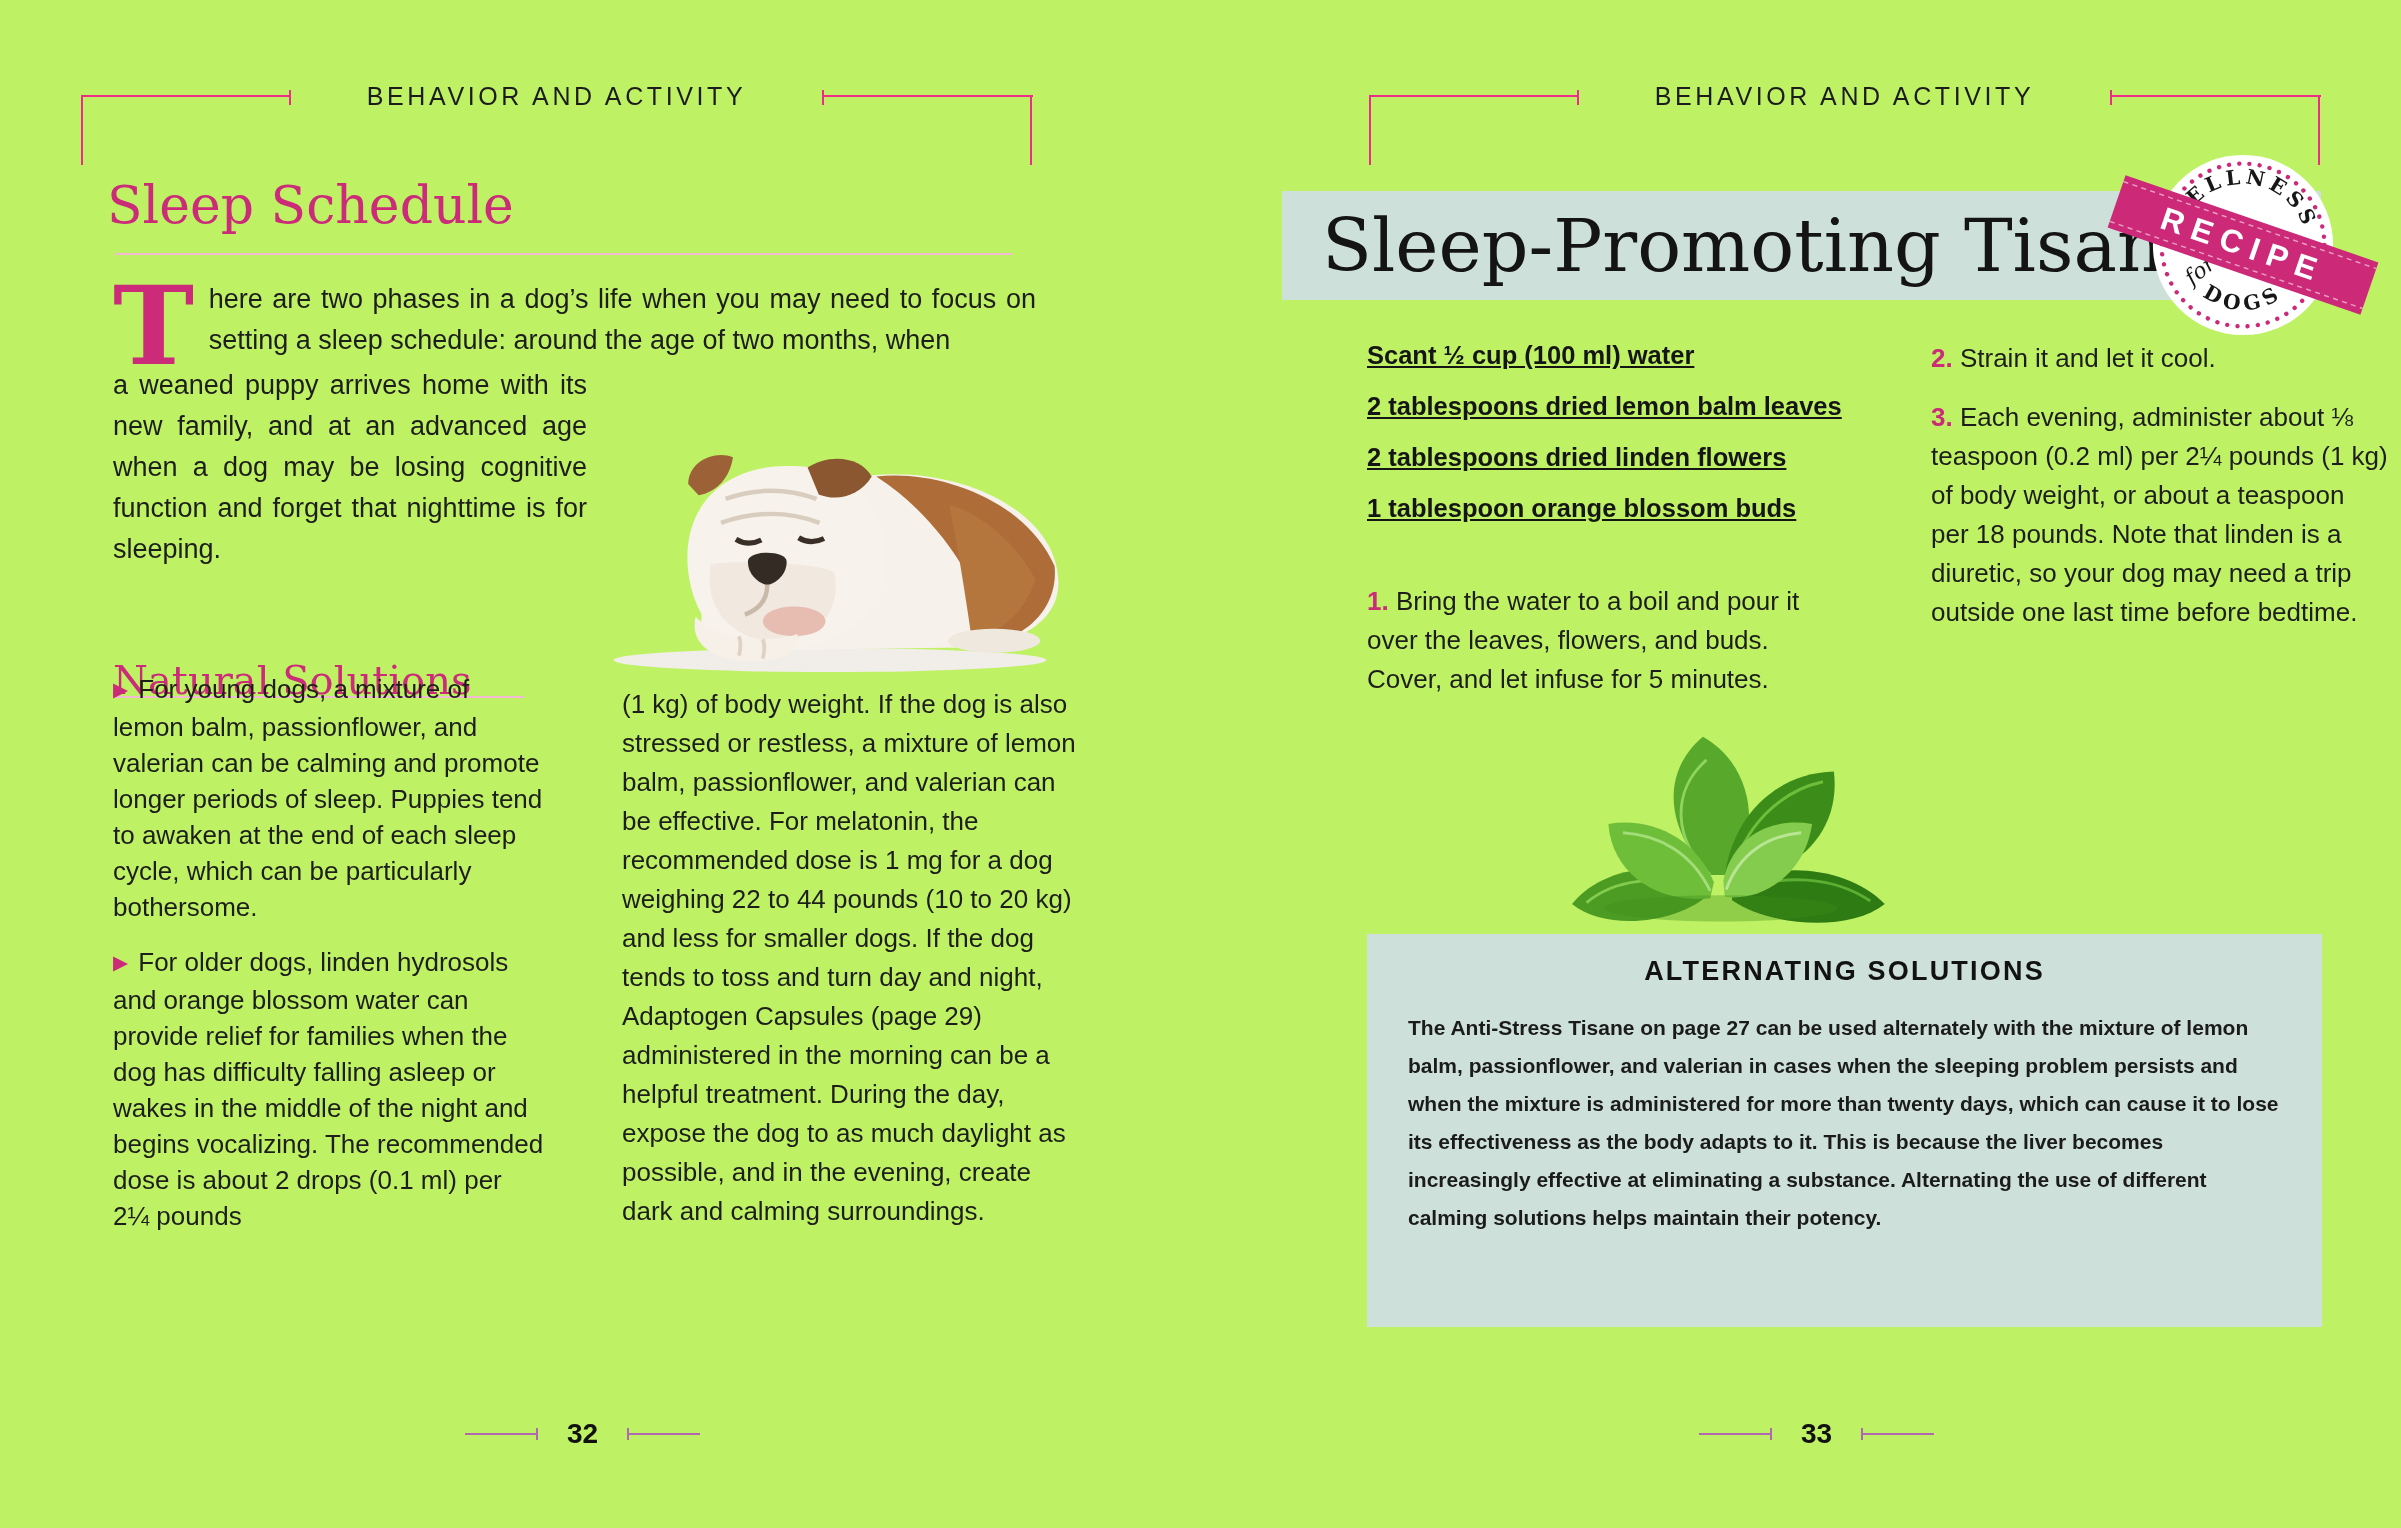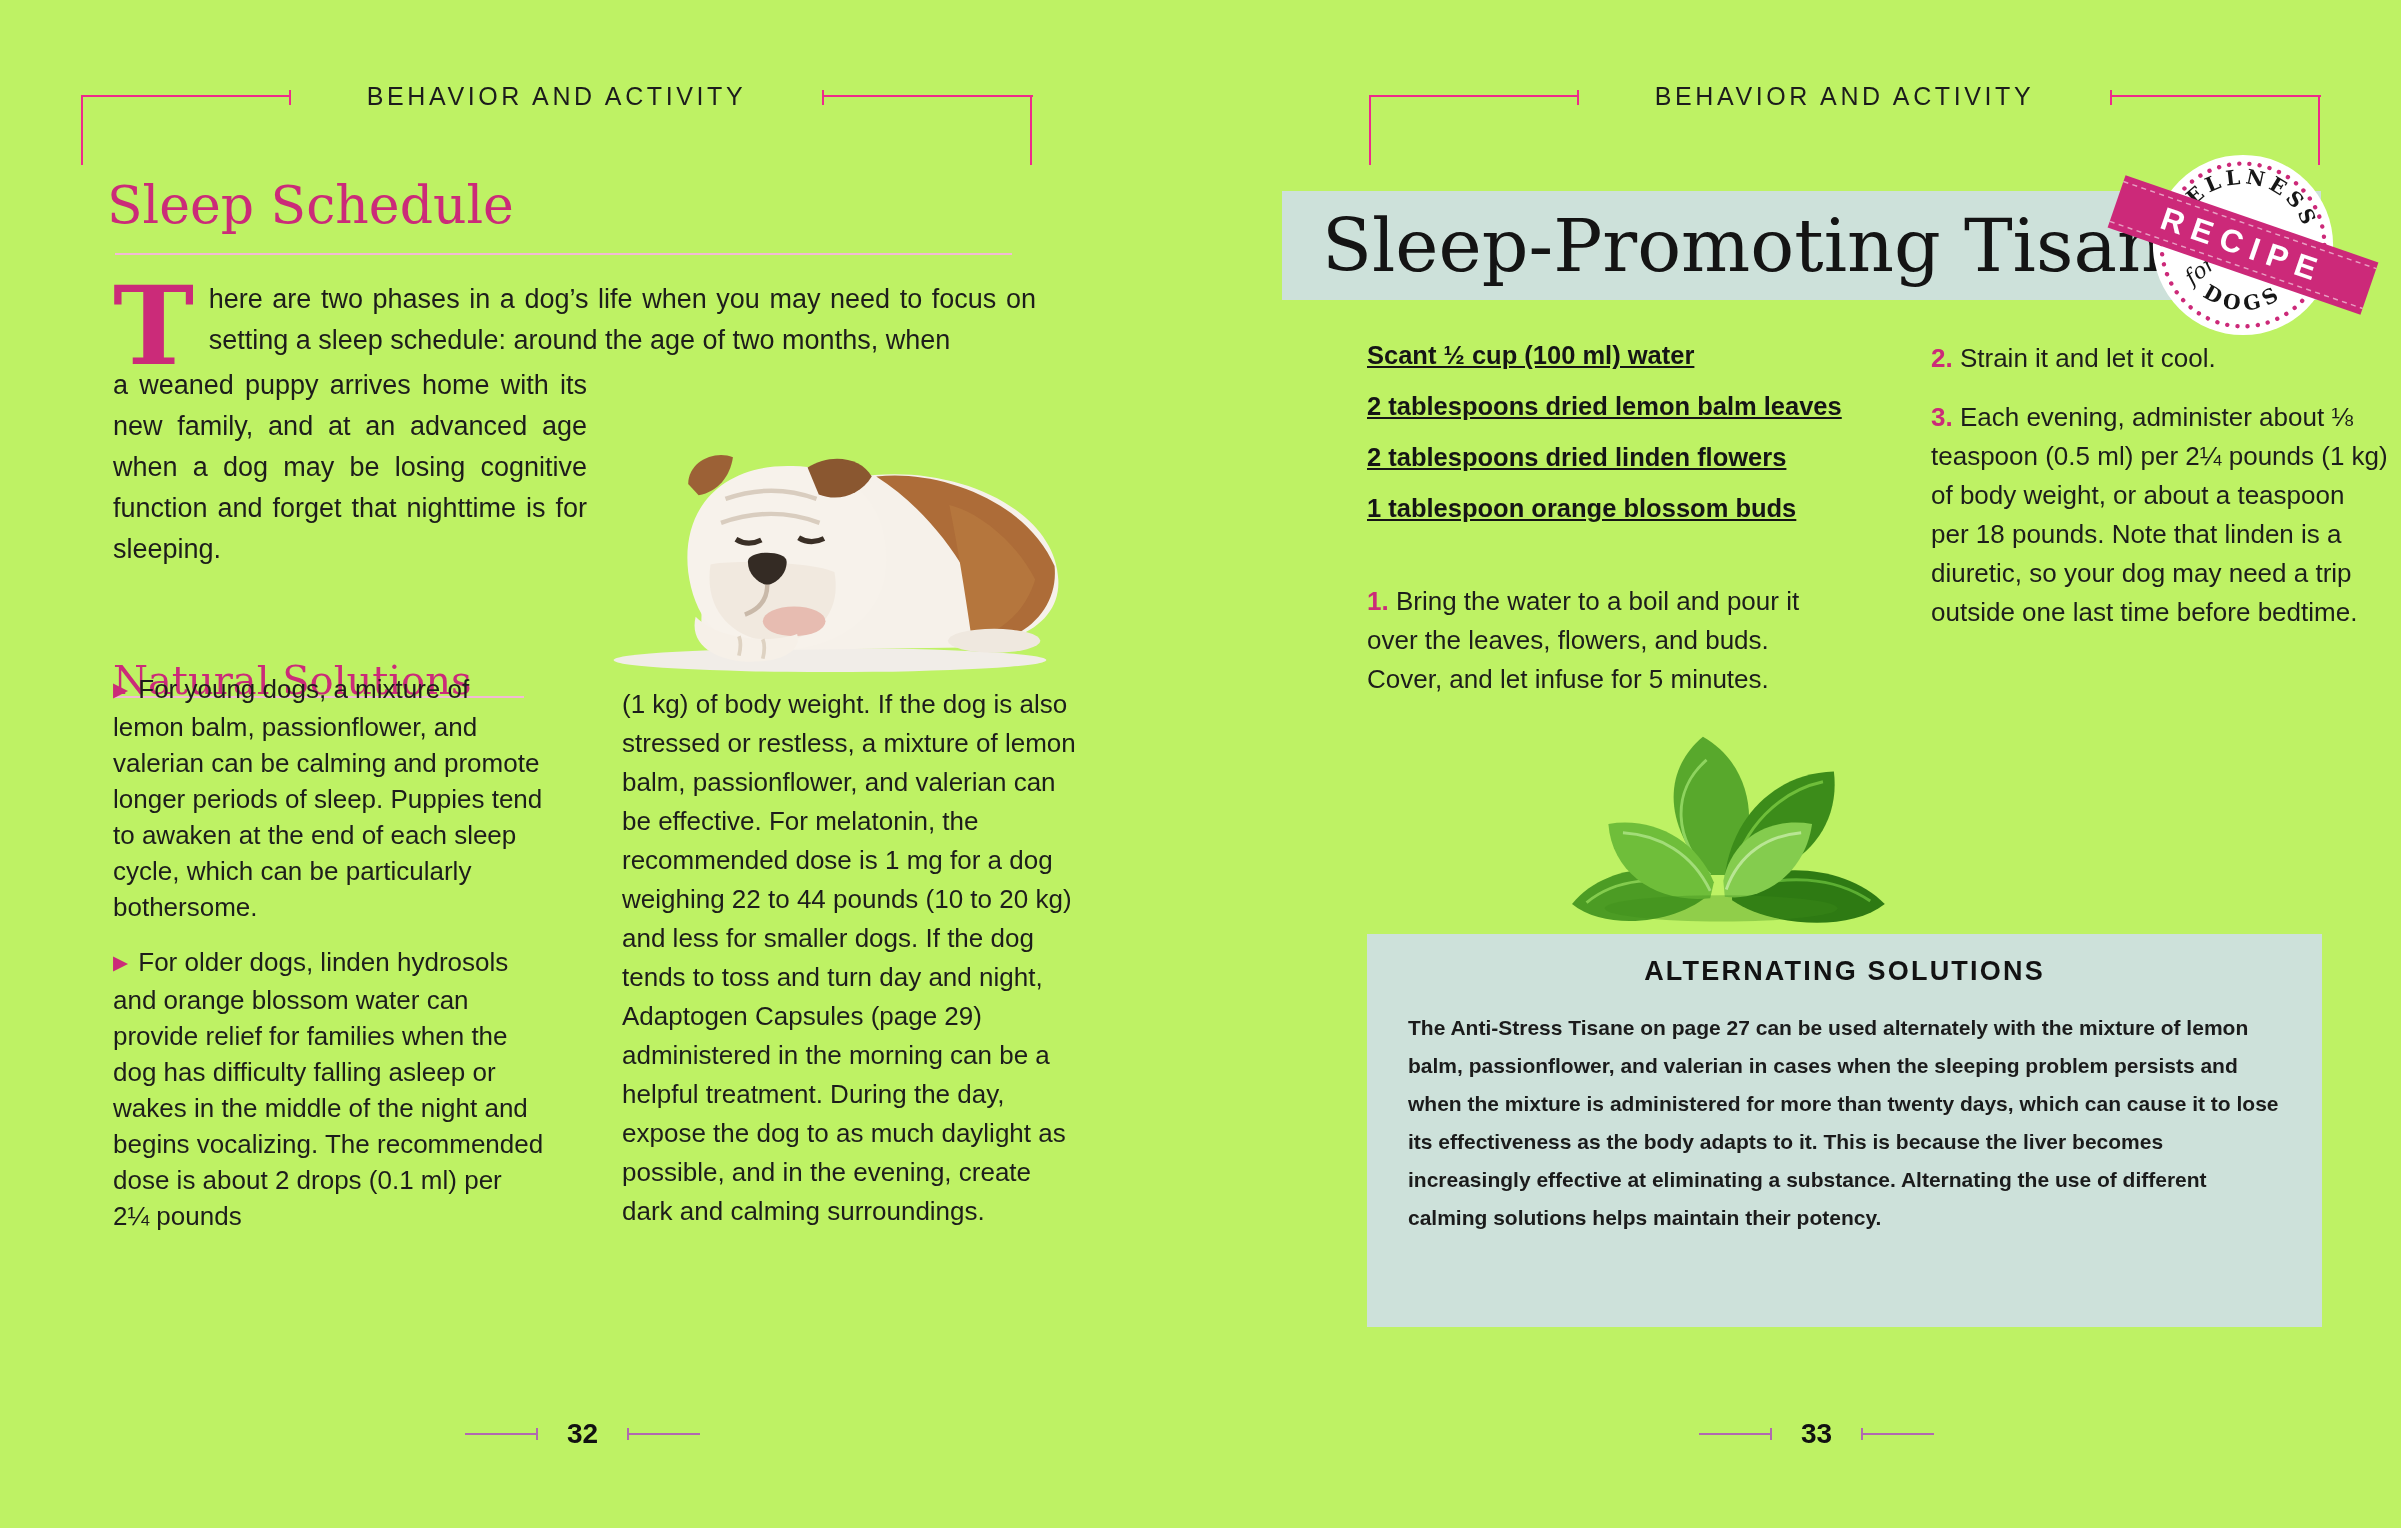--- a/index.html
+++ b/index.html
@@ -155,21 +155,21 @@
     <div class="ing">2 tablespoons dried lemon balm leaves</div>
     <div class="ing">2 tablespoons dried linden flowers</div>
     <div class="ing">1 tablespoon orange blossom buds</div>
   </div>
   <div class="step1">
     <div class="step"><span class="n">1.</span> <span>Bring the water to a boil and pour it over the leaves, flowers, and buds. Cover, and let infuse for 5 minutes.</span></div>
   </div>
 
   <div class="colB">
     <div class="step"><span class="n">2.</span> <span>Strain it and let it cool.</span></div>
-    <div class="step"><span class="n">3.</span> <span>Each evening, administer about ⅛ teaspoon (0.5 ml) per 2¼ pounds (1 kg) of body weight, or about a teaspoon per 18 pounds. Note that linden is a diuretic, so your dog may need a trip outside one last time before bedtime.</span></div>
+    <div class="step"><span class="n">3.</span> <span>Each evening, administer about ⅛ teaspoon (0.2 ml) per 2¼ pounds (1 kg) of body weight, or about a teaspoon per 18 pounds. Note that linden is a diuretic, so your dog may need a trip outside one last time before bedtime.</span></div>
   </div>
 
   <svg class="leaves" viewBox="0 0 620 334">
     <g>
       <path d="M300,250 C240,190 230,110 290,60 C360,100 370,190 330,250 Z" fill="#58a82c"></path>
       <path d="M300,250 C250,205 245,135 295,92" stroke="#8ed45f" stroke-width="4" fill="none"></path>
       <path d="M320,252 C330,170 390,110 470,108 C480,190 420,248 340,258 Z" fill="#3c8c1a"></path>
       <path d="M330,252 C345,185 395,135 455,122" stroke="#6fbe3a" stroke-width="4" fill="none"></path>
       <path d="M290,255 C230,230 150,240 110,290 C160,330 260,315 300,275 Z" fill="#4c9c24"></path>
       <path d="M280,268 C230,250 170,255 130,288" stroke="#84cc4e" stroke-width="4" fill="none"></path>

